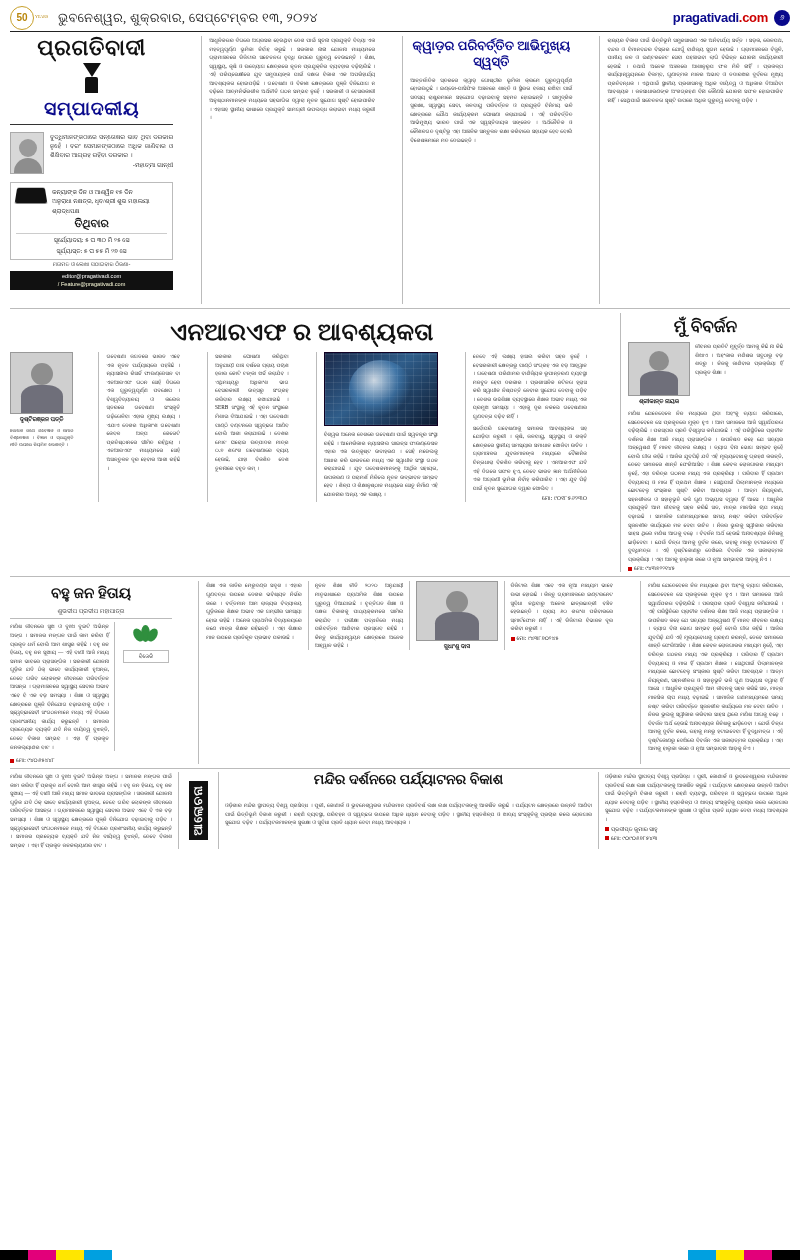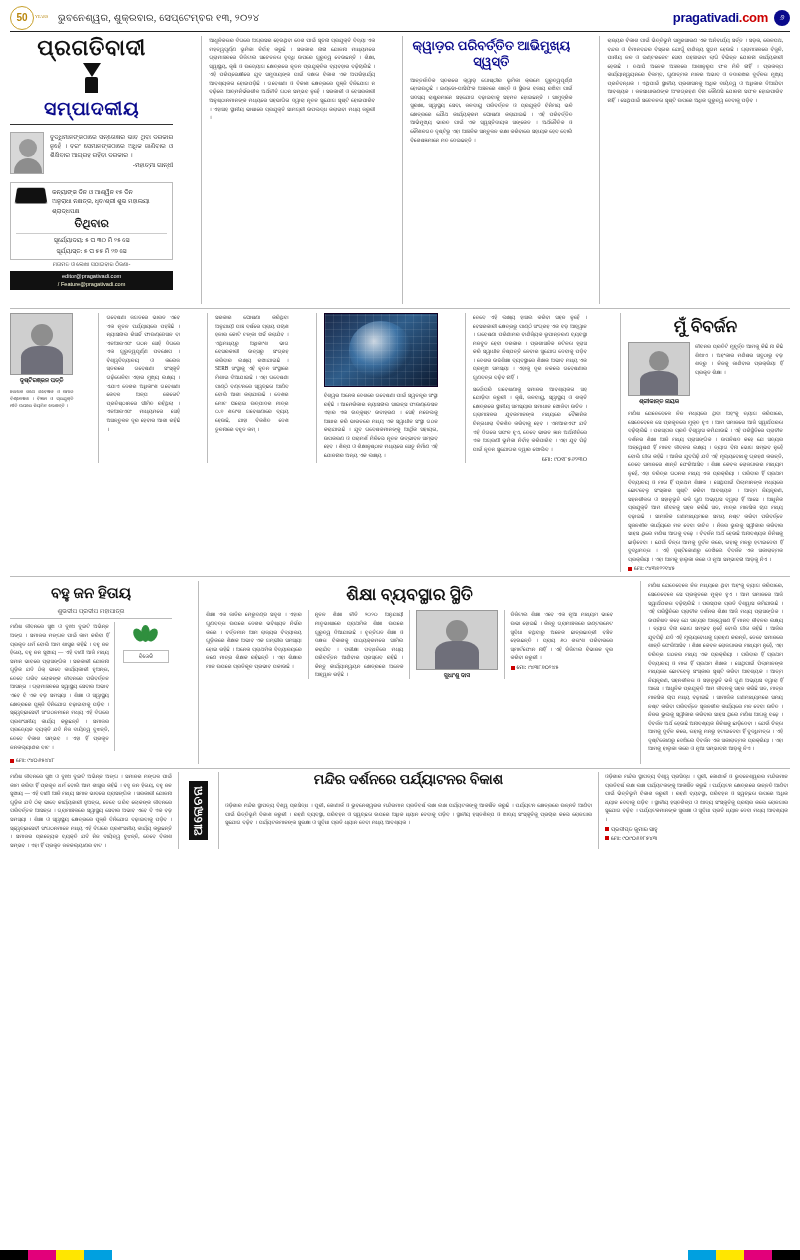--- a/index.html
+++ b/index.html
@@ -9,21 +9,21 @@
     background: #ffffff;
     font-family: "Liberation Serif", "DejaVu Serif", serif;
     color: #111;
     overflow: hidden;
   }
   .page { position: relative; width: 800px; height: 1260px; padding: 6px 10px 7px 10px; }
 
   
   .masthead { display:flex; align-items:center; justify-content:space-between; height:26px; border-bottom:1px solid #222; padding-bottom:2px; }
   .mh-left { display:flex; align-items:center; gap:8px; }
-  .mh-date { font-size:10px; color:#222; letter-spacing:.2px; }
+  .mh-date { font-size:13px; color:#222; letter-spacing:.2px; }
   .mh-right { display:flex; align-items:center; gap:6px; }
   .brandlogo { font-family:"Liberation Sans", sans-serif; font-weight:bold; font-size:13px; color:#0a0a8c; letter-spacing:-.3px; }
   .brandlogo .dot { color:#c00; }
   .pagebadge { width:16px; height:16px; border-radius:50%; background:#0a0a8c; color:#fff; font-size:8px; display:flex; align-items:center; justify-content:center; }
 
   
   .seal { width:40px; height:24px; display:flex; align-items:center; }
   .seal-circ { width:24px; height:24px; border-radius:50%; border:1.6px solid #c8a02a; display:flex; align-items:center; justify-content:center; font-size:10px; font-weight:bold; color:#b8860b; font-family:"Liberation Sans",sans-serif; }
   .seal-txt { font-size:4px; color:#b8860b; margin-left:1px; line-height:1.1; }
 
@@ -168,20 +168,21 @@
     <div class="col vline" style="width:200px">
       <div class="tx">ରାଜ୍ୟର ବିକାଶ ପାଇଁ ଭିତ୍ତିଭୂମି ସମ୍ପ୍ରସାରଣ ଏକ ଅନିବାର୍ଯ୍ୟ ସର୍ତ୍ତ । ସଡ଼କ, ରେଳପଥ, ବନ୍ଦର ଓ ବିମାନବନ୍ଦର ବିସ୍ତାର ଯୋଗୁଁ ବାଣିଜ୍ୟ ସୁଗମ ହେଉଛି । ଗ୍ରାମାଞ୍ଚଳରେ ବିଜୁଳି, ପାନୀୟ ଜଳ ଓ ଇଣ୍ଟରନେଟ ସେବା ପହଞ୍ଚାଇବା ଲାଗି ବିଭିନ୍ନ ଯୋଜନା କାର୍ଯ୍ୟକାରୀ ହେଉଛି । ତଥାପି ଅନେକ ଅଞ୍ଚଳରେ ଆଶାନୁରୂପ ଫଳ ମିଳି ନାହିଁ । ପ୍ରକଳ୍ପ କାର୍ଯ୍ୟାନ୍ୱୟନରେ ବିଳମ୍ବ, ଗୁଣାତ୍ମକ ମାନର ଅଭାବ ଓ ତଦାରଖର ଦୁର୍ବଳତା ମୁଖ୍ୟ ପ୍ରତିବନ୍ଧକ । ଏଥିପାଇଁ ସ୍ଥାନୀୟ ପ୍ରଶାସନକୁ ଅଧିକ ଦାୟିତ୍ୱ ଓ ଅଧିକାର ଦିଆଯିବା ଆବଶ୍ୟକ । ଜନସାଧାରଣଙ୍କ ଅଂଶଗ୍ରହଣ ବିନା କୌଣସି ଯୋଜନା ସଫଳ ହୋଇପାରିବ ନାହିଁ । ସେଥିପାଇଁ ସଚେତନତା ସୃଷ୍ଟି ଉପରେ ଅଧିକ ଗୁରୁତ୍ୱ ଦେବାକୁ ପଡ଼ିବ ।</div>
     </div>
   </div>
 
   <div class="hline" style="margin-top:4px"></div>
 
   <div class="mid-row">
 
     <div style="width:590px; padding-right:6px;">
+      <div class="headline-xl">ଏନଆରଏଫ ର ଆବଶ୍ୟକତା</div>
       <div style="display:flex;">
 
         <div style="width:80px; padding:0 5px 0 0;">
           <div class="photo" style="height:62px;">
             <div class="head" style="width:22px;height:22px;top:10px;"></div>
             <div class="body" style="width:42px;height:28px;bottom:0;"></div>
           </div>
           <div class="photo-cap">ଦୃଷ୍ଟିରଞ୍ଜନ ପତ୍ତି</div>
           <div class="tx xs" style="margin-top:4px;">ଲେଖକ ଜଣେ ଗବେଷକ ଓ ସମାଜ ବିଶ୍ଳେଷକ । ବିଜ୍ଞାନ ଓ ପ୍ରଯୁକ୍ତି ନୀତି ଉପରେ ନିୟମିତ ଲେଖନ୍ତି ।</div>
         </div>
@@ -242,21 +243,20 @@
           </div>
           <div class="bjdbox">ବିଜେଡି</div>
         </div>
       </div>
       <div class="phone" style="margin-top:6px">
         <span class="bullet-sq"></span><span>ମୋ: ୯୪୦୬୫୪୪୮</span>
       </div>
     </div>
 
     <div class="col vline" style="width:422px;">
-      <div class="headline-md">ଶିକ୍ଷା ବ୍ୟବସ୍ଥାର ସ୍ଥିତି</div>
       <div style="display:flex;">
         <div class="tx" style="width:104px;padding-right:6px;">ଶିକ୍ଷା ଏକ ଜାତିର ମେରୁଦଣ୍ଡ ସଦୃଶ । ଏହାର ଗୁଣବତ୍ତା ଉପରେ ଦେଶର ଭବିଷ୍ୟତ ନିର୍ଭର କରେ । ବର୍ତ୍ତମାନ ଆମ ରାଜ୍ୟର ବିଦ୍ୟାଳୟ ଗୁଡ଼ିକରେ ଶିକ୍ଷକ ଅଭାବ ଏକ ଗମ୍ଭୀର ସମସ୍ୟା ହୋଇ ରହିଛି । ଅନେକ ପ୍ରାଥମିକ ବିଦ୍ୟାଳୟରେ ଜଣେ ମାତ୍ର ଶିକ୍ଷକ ରହିଛନ୍ତି । ଏହା ଶିକ୍ଷାର ମାନ ଉପରେ ପ୍ରତିକୂଳ ପ୍ରଭାବ ପକାଉଛି ।</div>
         <div class="vline" style="width:104px;padding:0 6px;">
           <div class="tx">ନୂତନ ଶିକ୍ଷା ନୀତି ୨୦୨୦ ଅନୁଯାୟୀ ମାତୃଭାଷାରେ ପ୍ରାଥମିକ ଶିକ୍ଷା ଉପରେ ଗୁରୁତ୍ୱ ଦିଆଯାଇଛି । ବୃତ୍ତିଗତ ଶିକ୍ଷା ଓ ଦକ୍ଷତା ବିକାଶକୁ ପାଠ୍ୟକ୍ରମରେ ସାମିଲ କରାଯିବ । ପରୀକ୍ଷା ପଦ୍ଧତିରେ ମଧ୍ୟ ପରିବର୍ତ୍ତନ ଆଣିବାର ପ୍ରସ୍ତାବ ରହିଛି । କିନ୍ତୁ କାର୍ଯ୍ୟାନ୍ୱୟନ କ୍ଷେତ୍ରରେ ଅନେକ ଆହ୍ୱାନ ରହିଛି ।</div>
         </div>
         <div class="vline" style="width:96px;padding:0 6px;">
           <div class="photo" style="height:60px;">
             <div class="head" style="width:22px;height:22px;top:9px;"></div>
             <div class="body" style="width:44px;height:28px;bottom:0;"></div>
           </div>

